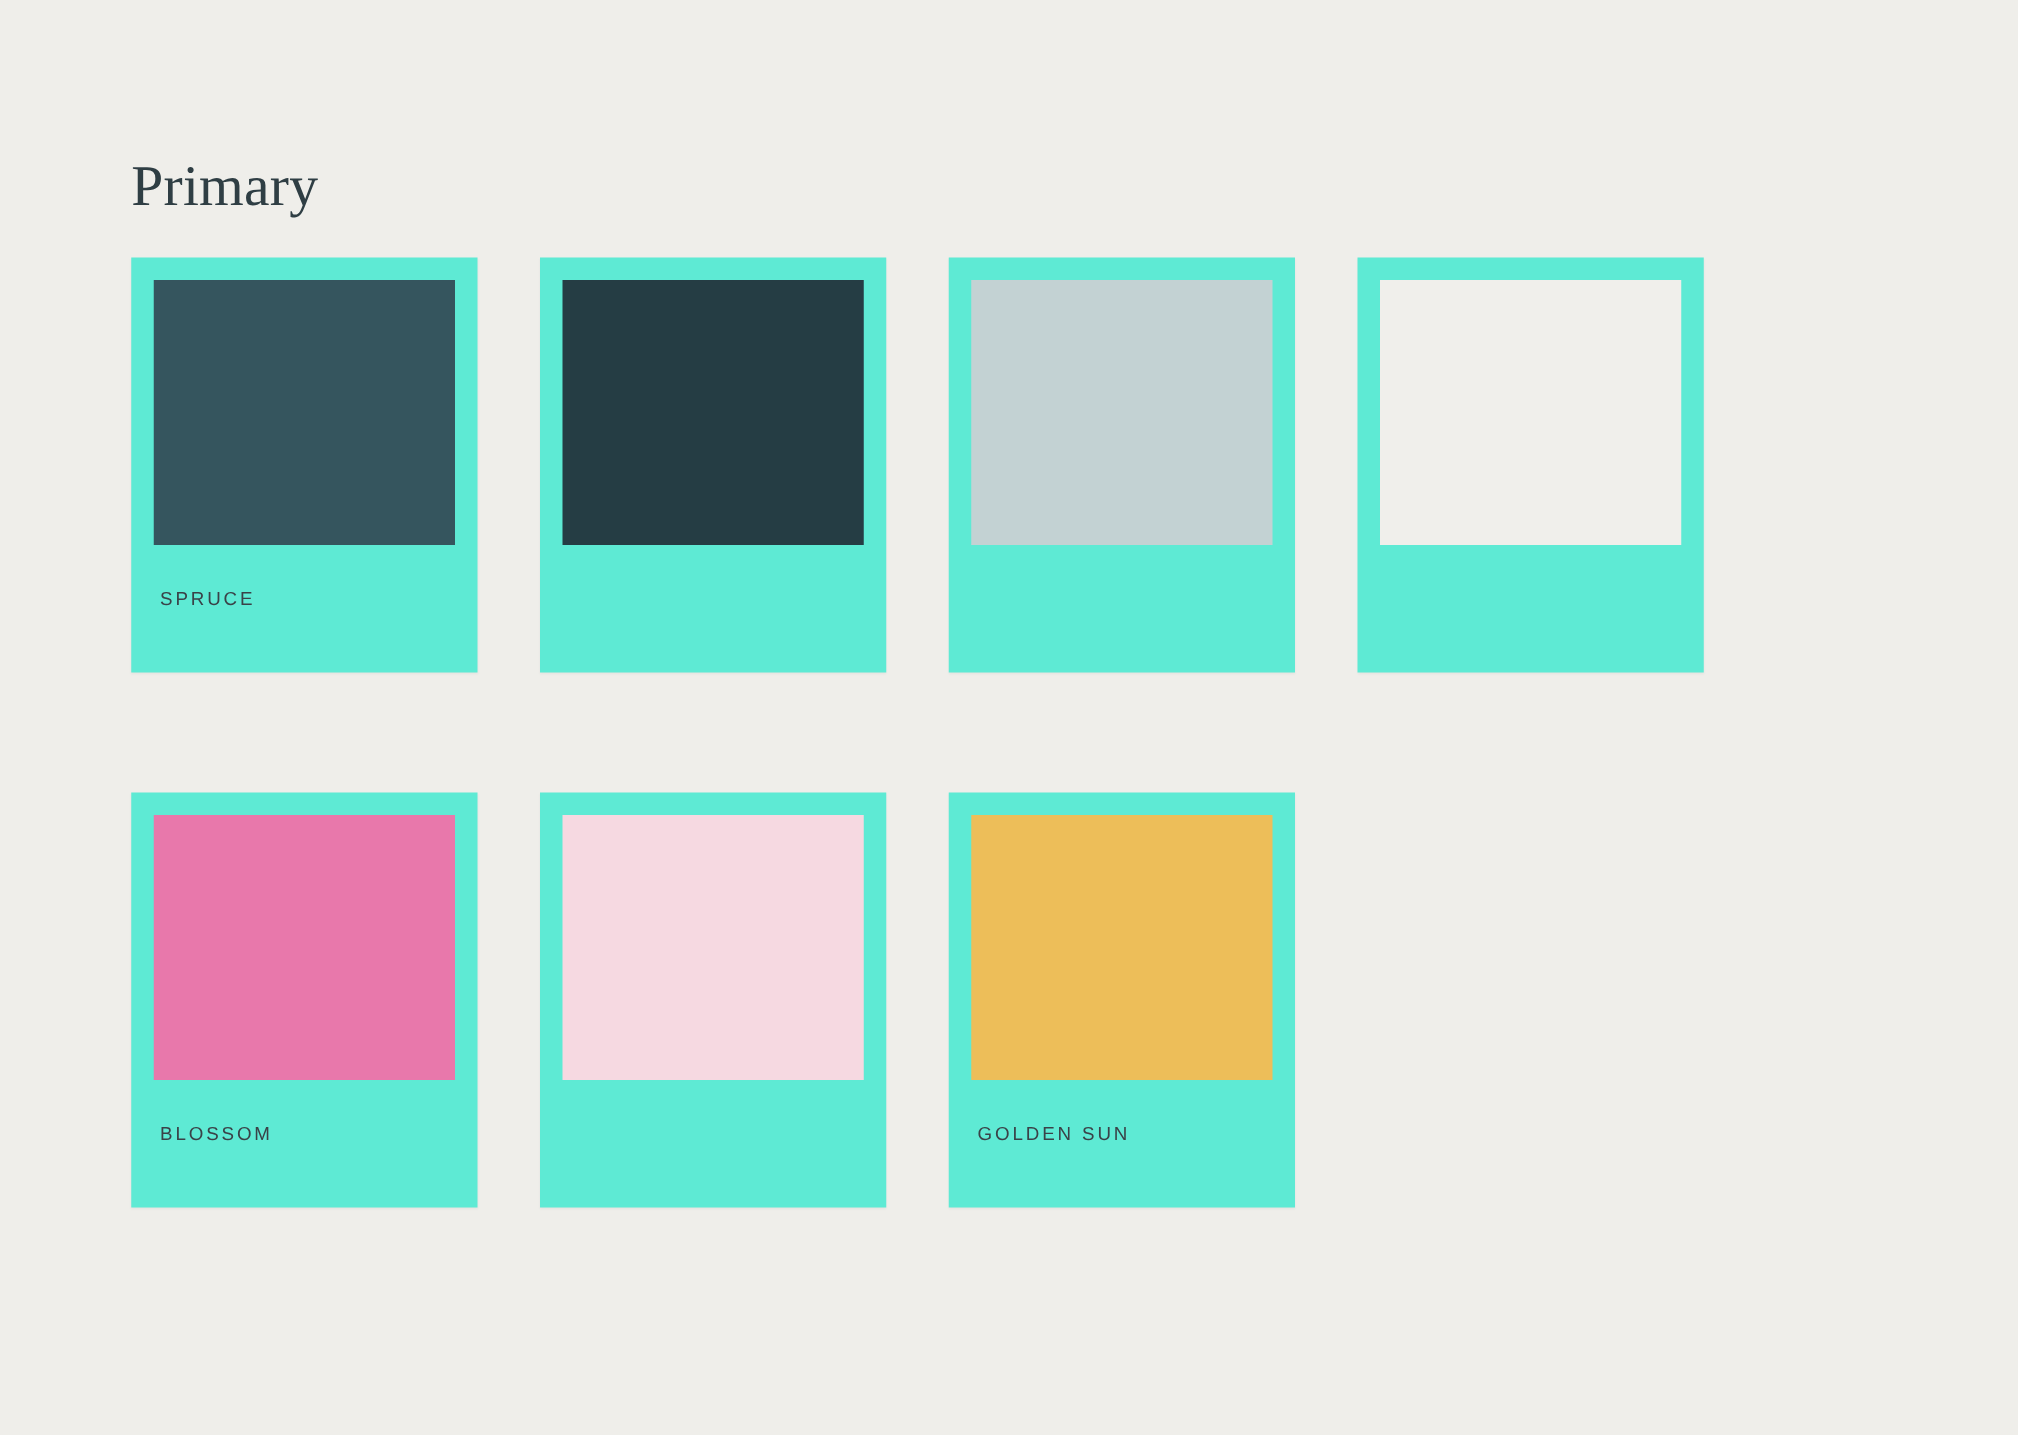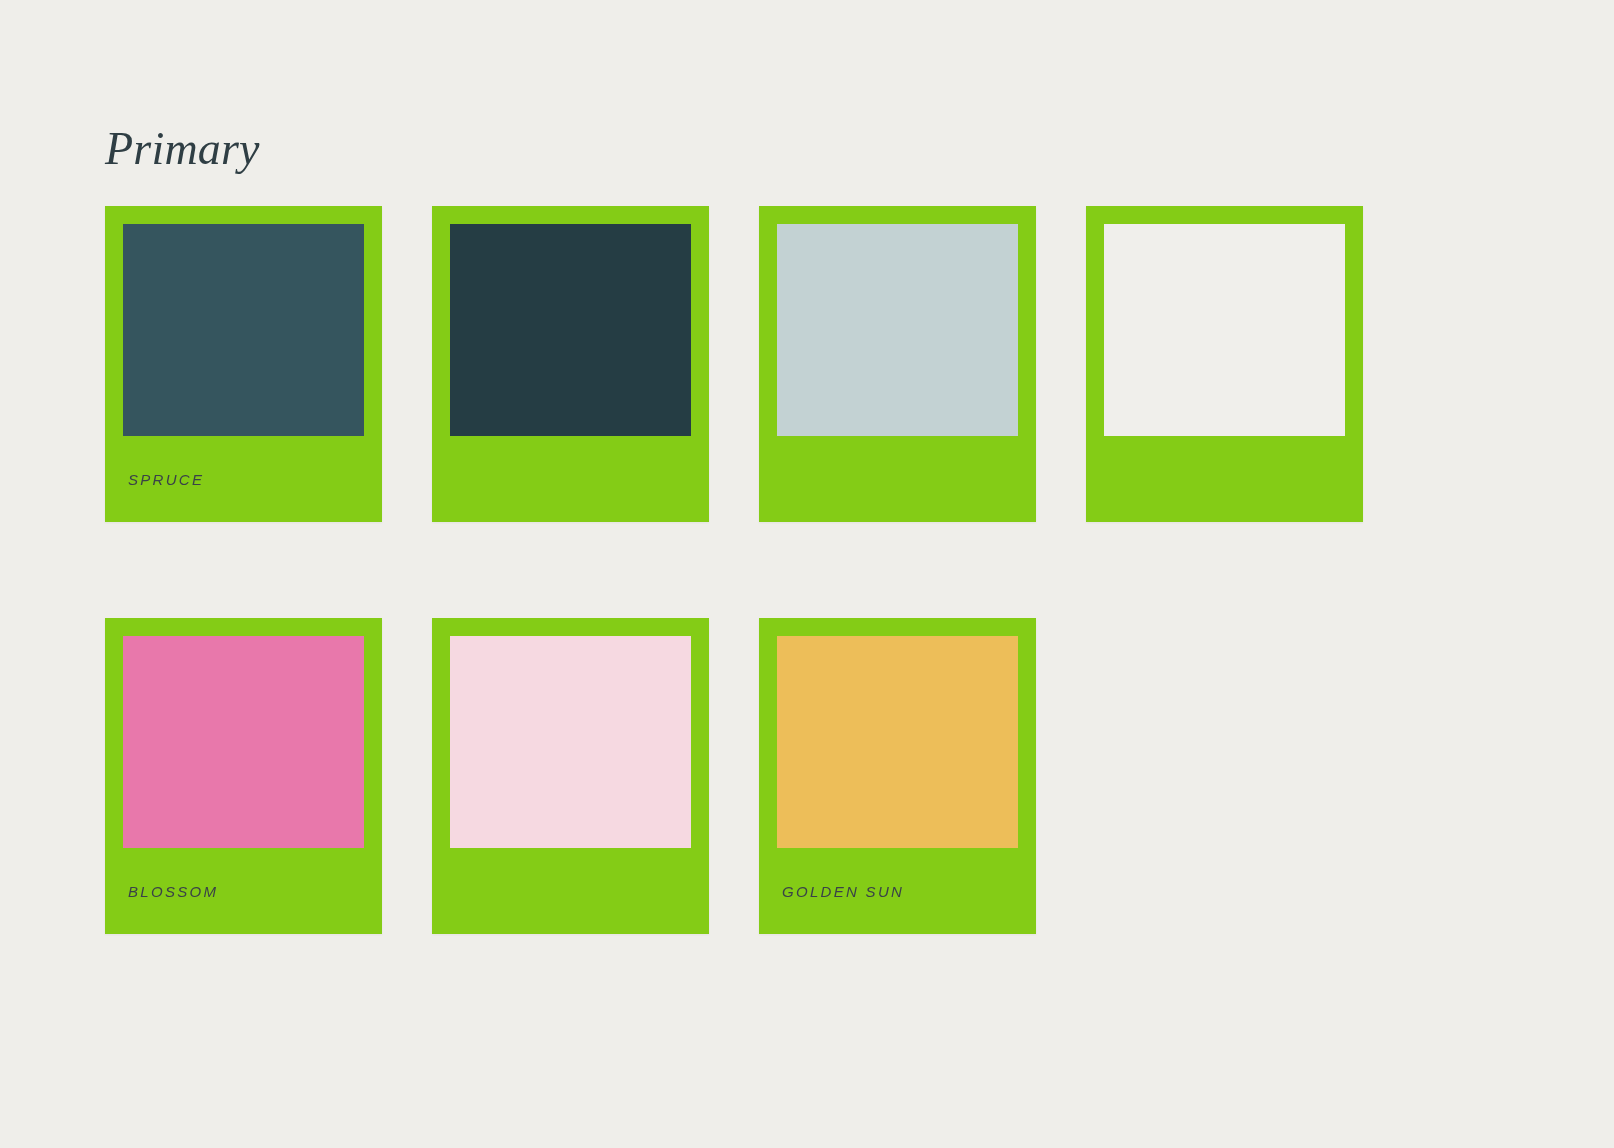--- a/index.html
+++ b/index.html
@@ -13,21 +13,20 @@
     font-family: "Liberation Sans", sans-serif;
     overflow: hidden;
   }
 
   .page {
     position: relative;
     width: 1614px;
     height: 1100px;
     box-sizing: border-box;
     padding: 0 0 0 105px;
-    font-style: italic;
   }
 
   .section { position: relative; }
 
   .section-title {
     font-family: "Liberation Serif", serif;
     font-size: 46px;
     font-weight: 400;
     color: #2f3e44;
     letter-spacing: 0.2px;
@@ -40,23 +39,23 @@
 
   .swatch-row {
     display: flex;
     flex-direction: row;
     gap: 50px;
     margin-top: 34px;
   }
 
   .swatch-card {
     width: 277px;
-    background: #84cc16;
+    background: #5eead4;
     box-sizing: border-box;
-    padding: 18px 18px 0 18px;
+    padding: 18px 18px 16px 18px;
     box-shadow: 0 1px 2px rgba(40,45,50,0.05);
   }
 
   .swatch-chip {
     width: 100%;
     height: 212px;
     display: block;
   }
 
   .swatch-label {

